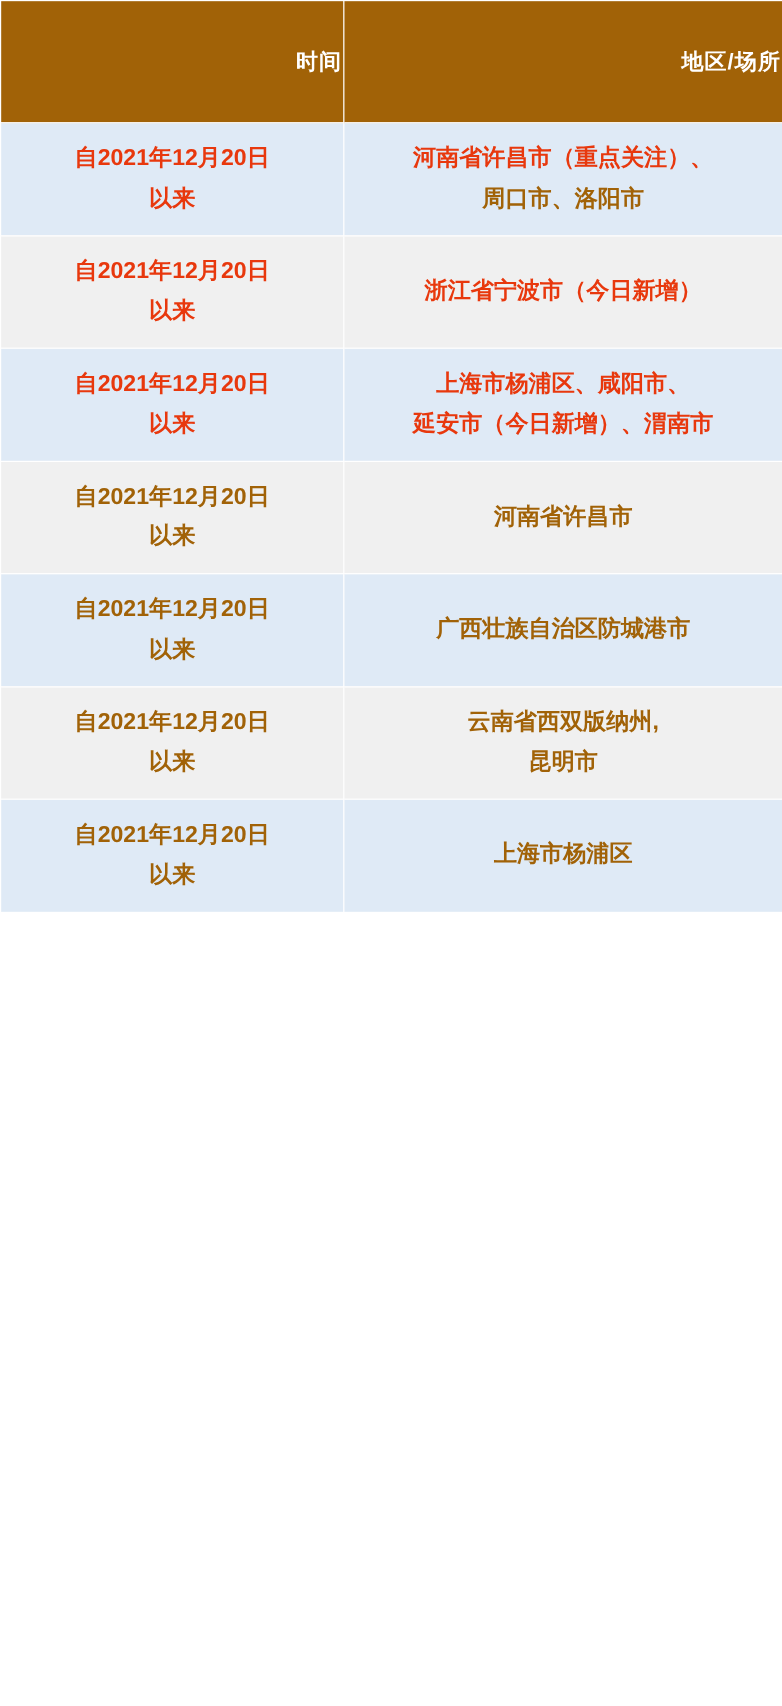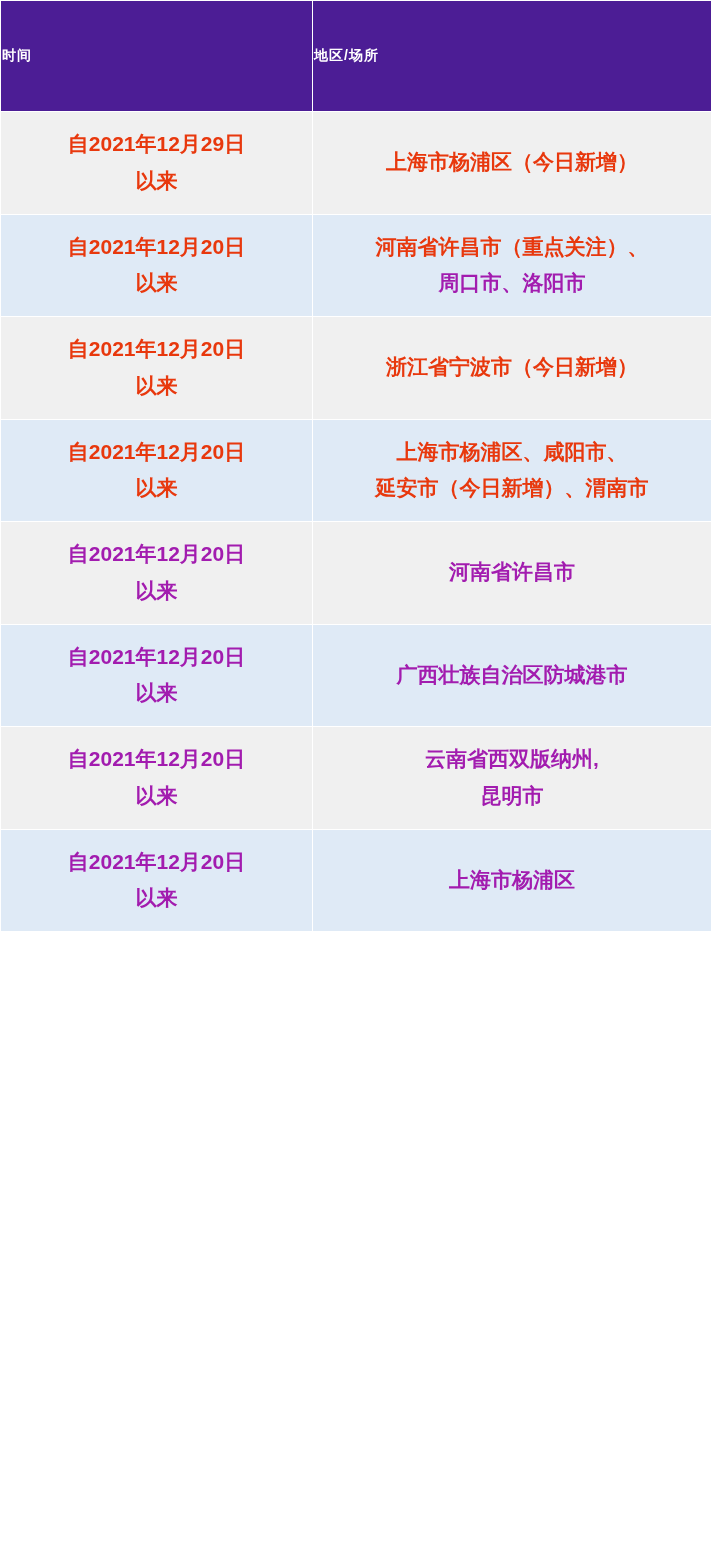--- a/index.html
+++ b/index.html
@@ -13,43 +13,43 @@
   }
   .risk-table {
     width: 711px;
     border-collapse: collapse;
     table-layout: fixed;
   }
   .risk-table col.col-time { width: 312px; }
   .risk-table col.col-place { width: 399px; }
 
   .risk-table th {
-    background: #4c1d95;
+    background: #a16207;
     color: #ffffff;
-    font-size: 14px;
+    font-size: 20px;
     font-weight: bold;
     height: 108px;
-    text-align: left;
+    text-align: right;
     vertical-align: middle;
     border: 1px solid #ffffff;
     letter-spacing: 1px;
   }
   .risk-table td {
     text-align: center;
     vertical-align: middle;
     border: 1px solid #ffffff;
     padding: 14px 10px;
     font-size: 21px;
     font-weight: bold;
     line-height: 1.75;
   }
   .row-odd td { background: #f0f0f0; }
   .row-even td { background: #dfeaf6; }
 
-  .blue { color: #a21caf; }
+  .blue { color: #a16207; }
   .red  { color: #e8380d; }
 
   .cell-line { display: block; white-space: nowrap; }
   .time-cell { font-size: 21px; }
   .place-cell { font-size: 21px; }
 </style>
 </head>
 <body>
 
 <table class="risk-table">
@@ -57,29 +57,20 @@
     <col class="col-time">
     <col class="col-place">
   </colgroup>
   <thead>
     <tr>
       <th>时间</th>
       <th>地区/场所</th>
     </tr>
   </thead>
   <tbody id="table-body">
-      <tr class="row-odd">
-        <td class="time-cell">
-          <span class="cell-line red">自2021年12月29日</span>
-          <span class="cell-line red">以来</span>
-        </td>
-        <td class="place-cell">
-          <span class="cell-line red">上海市杨浦区（今日新增）</span>
-        </td>
-      </tr>
       <tr class="row-even">
         <td class="time-cell">
           <span class="cell-line red">自2021年12月20日</span>
           <span class="cell-line red">以来</span>
         </td>
         <td class="place-cell">
           <span class="cell-line red">河南省许昌市（重点关注）、</span>
           <span class="cell-line blue">周口市、洛阳市</span>
         </td>
       </tr>

